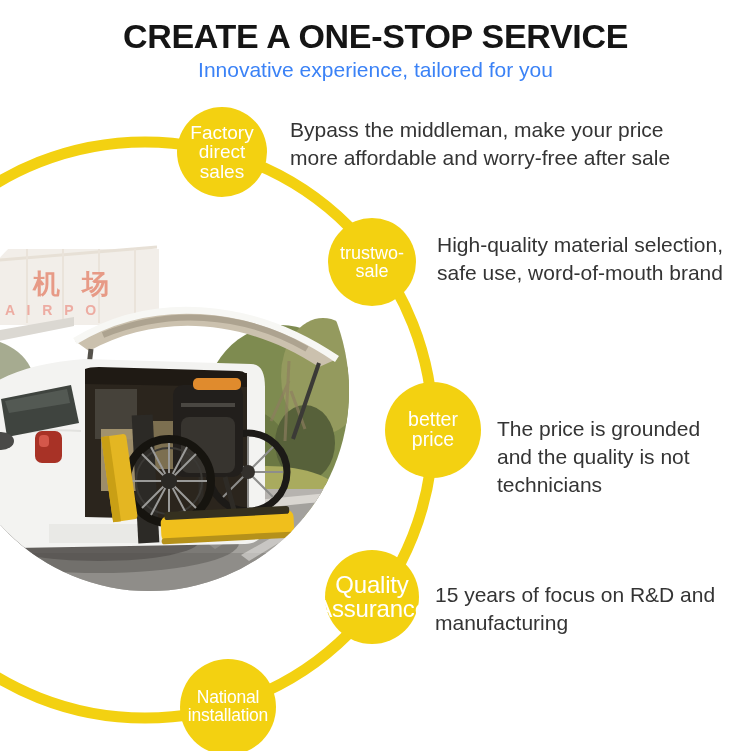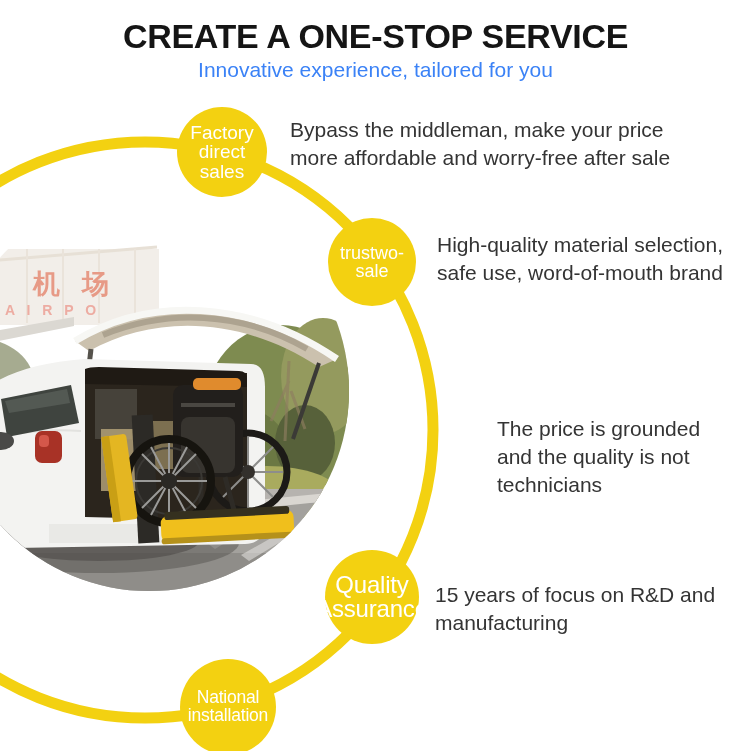--- a/index.html
+++ b/index.html
@@ -164,20 +164,24 @@
 
   <div class="fcircle c1">
     <span>Factory</span>
     <span>direct</span>
     <span>sales</span>
   </div>
   <div class="fcircle c2">
     <span>trustwo-</span>
     <span>sale</span>
   </div>
+  <div class="fcircle c3">
+    <span>better</span>
+    <span>price</span>
+  </div>
   <div class="fcircle c4">
     <span>Quality</span>
     <span>Assurance</span>
   </div>
   <div class="fcircle c5">
     <span>National</span>
     <span>installation</span>
   </div>
 
   <div class="desc d2">

